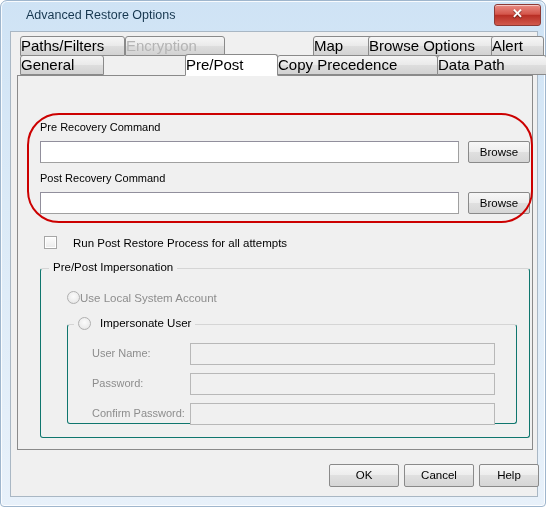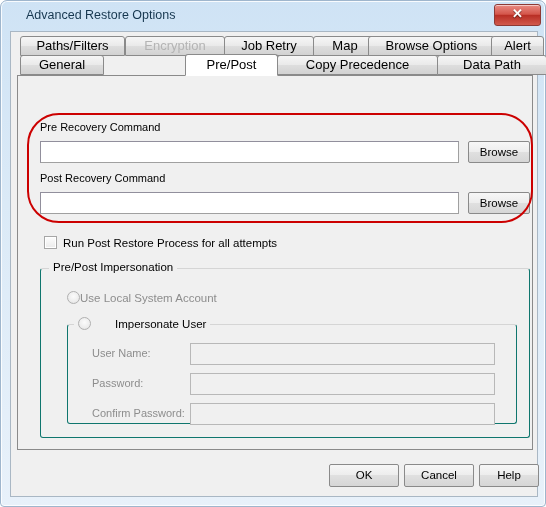--- a/index.html
+++ b/index.html
@@ -86,22 +86,21 @@
     position: absolute;
     left: 0; top: 0;
     width: 528px;
     height: 40px;
   }
   .tab {
     position: absolute;
     box-sizing: border-box;
     height: 20px;
     line-height: 18px;
-    text-align: center;
-    font-size: 13px;
+    font-size: 15px;
     background: linear-gradient(to bottom, #f6f6f6 0%, #eaeaea 48%, #dedede 50%, #d2d2d2 100%);
     border: 1px solid #8a8a8a;
     border-radius: 3px 3px 0 0;
     color: #000000;
     white-space: nowrap;
     overflow: hidden;
     cursor: default;
   }
   .tab.row1 { top: 4px; }
   .tab.row2 { top: 23px; }
@@ -181,21 +180,21 @@
     border-radius: 2px;
     cursor: pointer;
     white-space: nowrap;
   }
 
   
   .checkbox-row {
     position: absolute;
     display: flex;
     align-items: center;
-    gap: 6px;
+    gap: 16px;
     white-space: nowrap;
   }
   .checkbox-box {
     width: 13px;
     height: 13px;
     box-sizing: border-box;
     background: linear-gradient(to bottom, #fdfdfd, #ebebeb);
     border: 1px solid #a6a6a6;
     box-shadow: inset 0 0 0 1px #ffffff;
     flex: 0 0 auto;
@@ -215,22 +214,22 @@
     top: -8px;
     left: 8px;
     background: #f0f0f0;
     padding: 0 4px;
     font-size: 11.5px;
     color: #000;
     white-space: nowrap;
   }
   .groupbox-title.legend-radio {
     display: flex;
-    align-items: center;
-    gap: 24px;
+    align-items: flex-start;
+    gap: 9px;
     left: 6px;
   }
 
   
   .radio-row {
     position: absolute;
     display: flex;
     align-items: center;
     white-space: nowrap;
   }
@@ -271,21 +270,20 @@
       <div class="glyph">✕</div>
     </div>
   </div>
 
   <div id="client">
 
     <div id="tabstrip">
 
       <div class="tab row1" style="left:9px;  width:105px;">Paths/Filters</div>
       <div class="tab row1 disabled" style="left:114px; width:100px;">Encryption</div>
-      <div class="tab row1" style="left:213px; width:90px;">Job Retry</div>
       <div class="tab row1" style="left:302px; width:64px;">Map</div>
       <div class="tab row1" style="left:357px; width:127px;">Browse Options</div>
       <div class="tab row1" style="left:480px; width:53px;">Alert</div>
 
       <div class="tab row2" style="left:9px;  width:84px;">General</div>
       <div class="tab row2" style="left:92px; width:84px;margin-top:23px;">Startup</div>
       <div class="tab row2 active" style="left:174px; width:93px;">Pre/Post</div>
       <div class="tab row2" style="left:266px; width:161px;">Copy Precedence</div>
       <div class="tab row2" style="left:426px; width:110px;">Data Path</div>
     </div>

